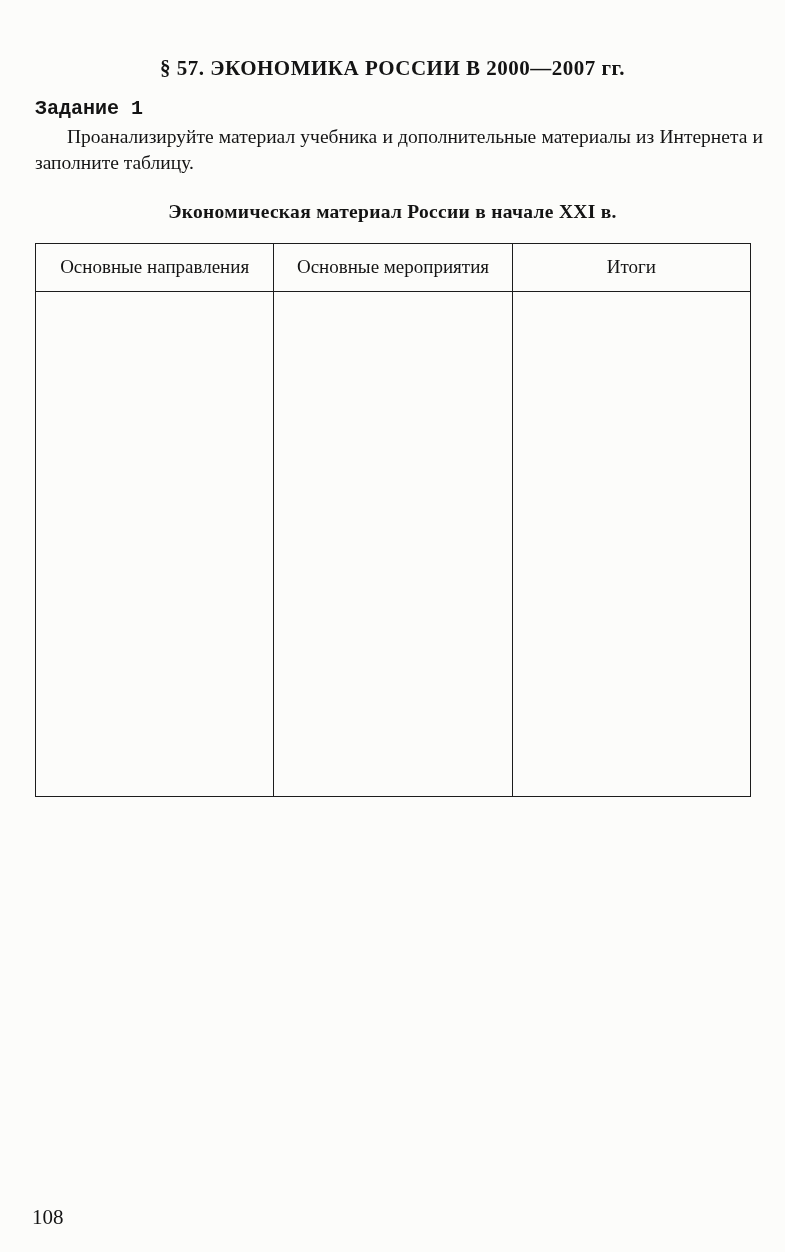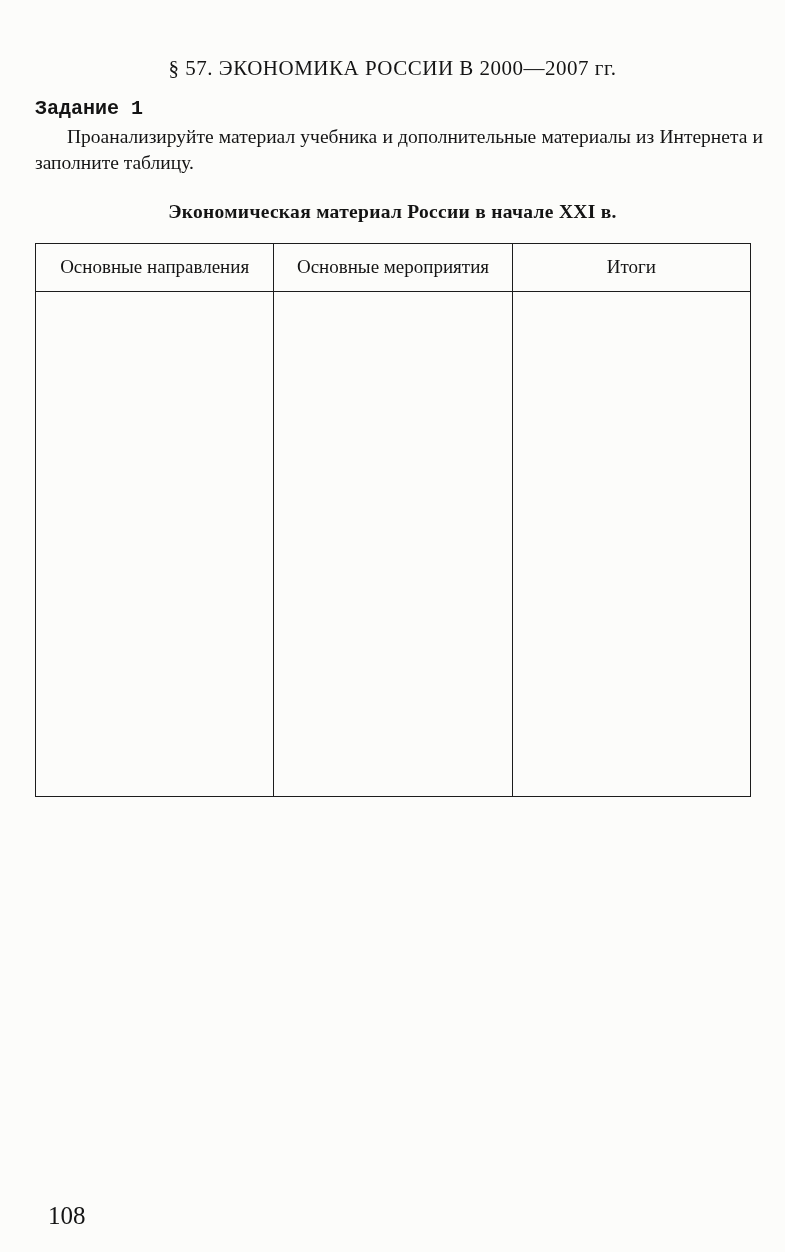--- a/index.html
+++ b/index.html
@@ -43,21 +43,21 @@
   }
   .table1 {
     margin-top: 30px;
   }
   .table1 .body-row td {
     height: 288px;
   }
   .section-title {
     margin: 56px 35px 0 35px;
     text-align: center;
-    font-weight: normal;
+    font-weight: bold;
     font-size: 21px;
     letter-spacing: 0.5px;
   }
   .task-label {
     margin: 16px 35px 0 35px;
     font-weight: bold;
     font-size: 20px;
     font-family: Liberation Mono, monospace;
   }
   .task-text {
@@ -75,23 +75,23 @@
     letter-spacing: 0.3px;
   }
   .table2 {
     margin-top: 20px;
   }
   .table2 .body-row td {
     height: 505px;
   }
   .page-number {
     position: absolute;
-    left: 48px;
+    left: 32px;
     bottom: 22px;
-    font-size: 25px;
+    font-size: 21px;
   }
 </style>
 </head>
 <body>
 
 <div class="page">
 
 
   <div class="section-title">§ 57. ЭКОНОМИКА РОССИИ В 2000—2007 гг.</div>
 

